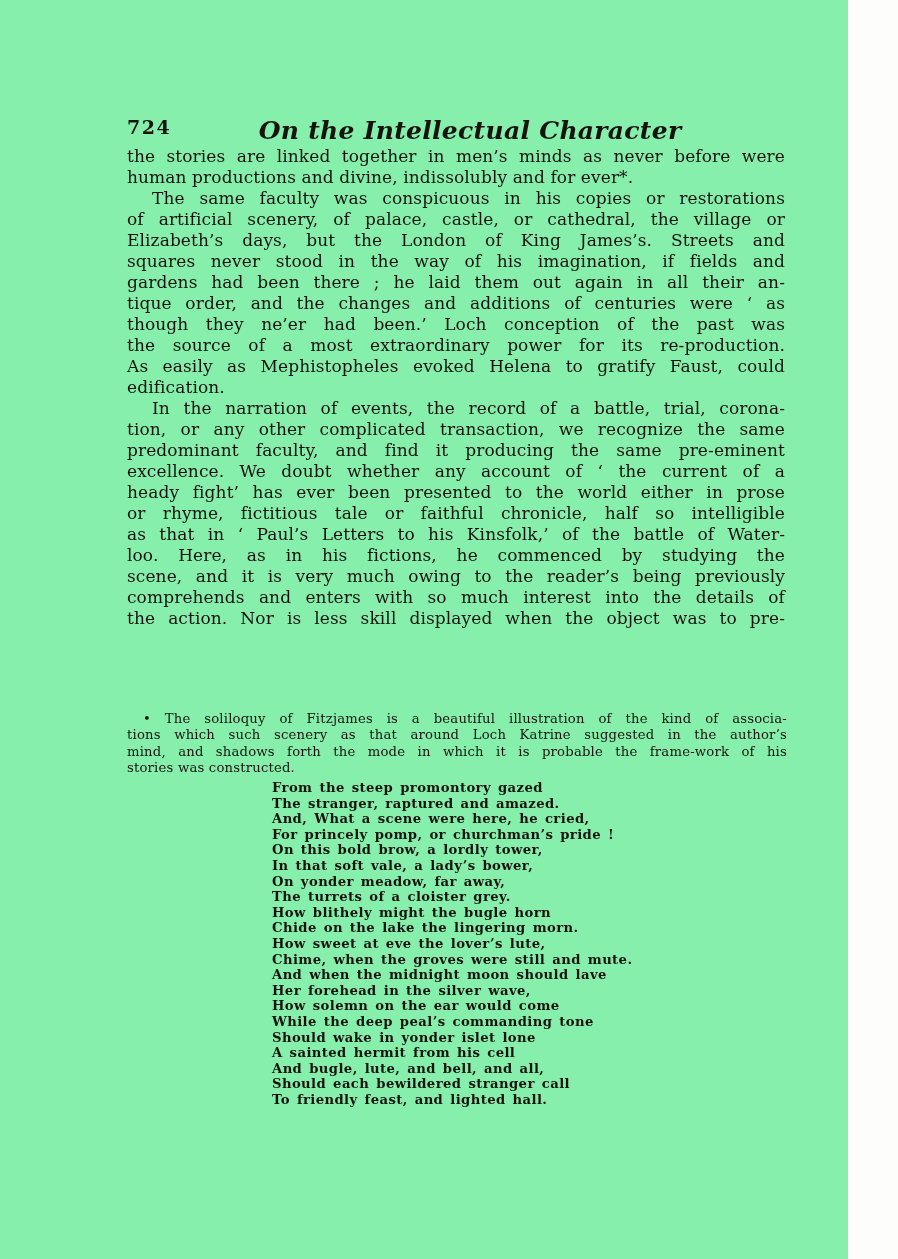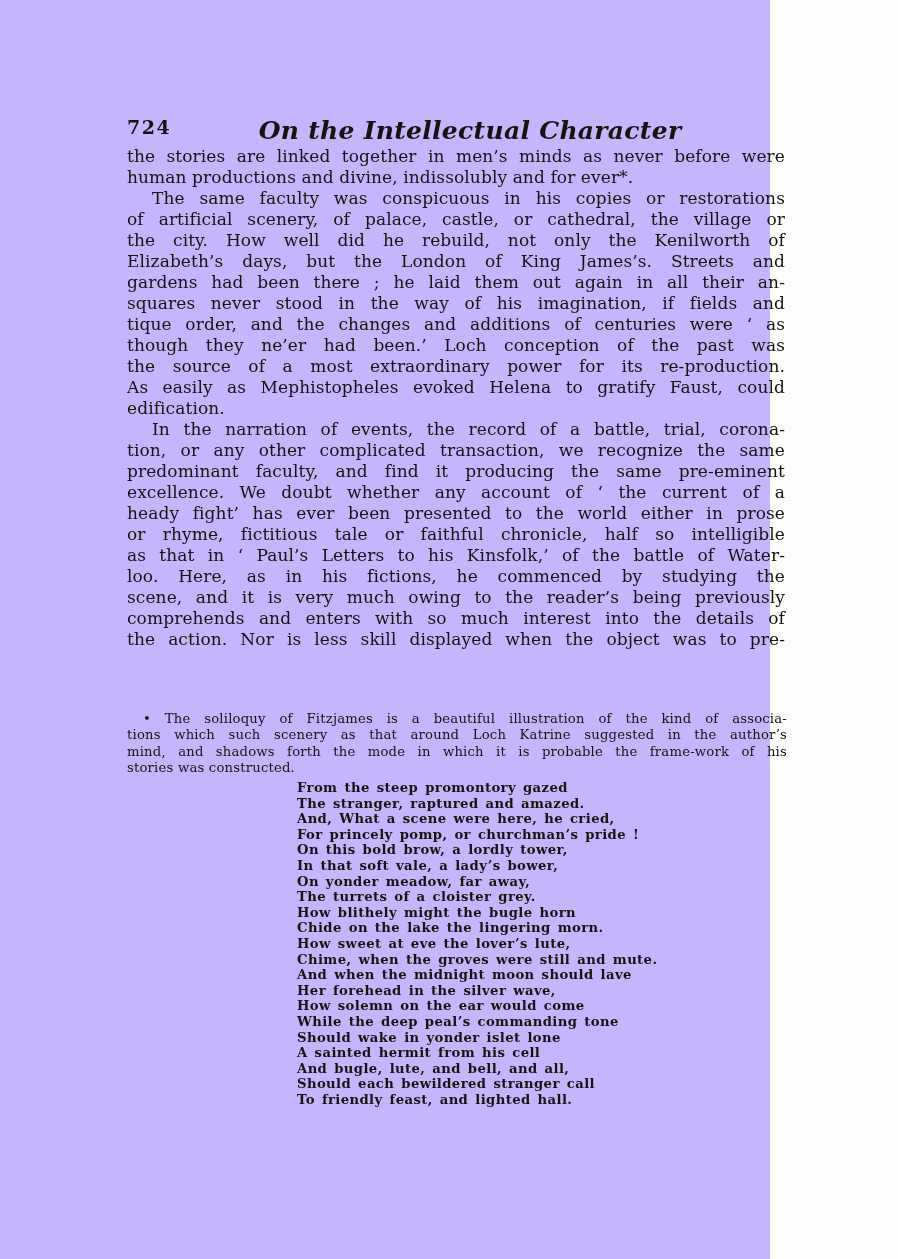--- a/index.html
+++ b/index.html
@@ -1,19 +1,19 @@
 <!DOCTYPE html>
 <html><head>
 <meta charset="utf-8">
 <style>
   html, body { margin:0; padding:0; }
   body { width:898px; height:1259px; background:#fdfdfc; overflow:hidden; }
   .page {
-    position:relative; width:770px; height:1259px;
-    background:#c4b5fd; color:#17130e;
+    position:relative; width:848px; height:1259px;
+    background:#86efac; color:#17130e;
     font-family:"DejaVu Serif", serif;
   }
   .header { position:absolute; top:116px; left:127px; width:658px; height:26px; }
   .pagenum {
     position:absolute; left:0; top:0;
     font-weight:bold; font-size:19px; letter-spacing:1.5px;
   }
   .title {
     position:absolute; left:0; right:0; top:0; text-align:center;
     transform:translateX(14px);
@@ -27,21 +27,21 @@
   .lastline { text-align:left; text-align-last:auto; }
   .para.indent .lines .line:first-child { text-indent:25px; }
   .footnote {
     position:absolute; top:711px; left:127px; width:660px;
     font-size:13.2px; line-height:16.4px; letter-spacing:0.2px;
   }
   .footnote .lines .line:first-child { text-indent:16px; }
   .poem {
     position:absolute; top:780px; left:272px; width:430px;
     font-size:13.2px; line-height:15.6px; font-weight:bold;
-    letter-spacing:0.4px; word-spacing:2px;margin-left:25px;
+    letter-spacing:0.4px; word-spacing:2px;
   }
   .poemline { white-space:nowrap; }
 </style>
 </head>
 <body>
 
 <div class="page">
 
   <div class="header">
     <span class="pagenum">724</span>
@@ -54,24 +54,23 @@
       <div class="lines">
           <div class="line">the stories are linked together in men’s minds as never before were</div>
         </div>
       <div class="line lastline">human productions and divine, indissolubly and for ever*.</div>
     </div>
 
     <div class="para indent">
       <div class="lines">
           <div class="line">The same faculty was conspicuous in his copies or restorations</div>
           <div class="line">of artificial scenery, of palace, castle, or cathedral, the village or</div>
-          <div class="line">the city. How well did he rebuild, not only the Kenilworth of</div>
           <div class="line">Elizabeth’s days, but the London of King James’s. Streets and</div>
+          <div class="line">squares never stood in the way of his imagination, if fields and</div>
           <div class="line">gardens had been there ; he laid them out again in all their an-</div>
-          <div class="line">squares never stood in the way of his imagination, if fields and</div>
           <div class="line">tique order, and the changes and additions of centuries were ‘ as</div>
           <div class="line">though they ne’er had been.’ Loch conception of the past was</div>
           <div class="line">the source of a most extraordinary power for its re-production.</div>
           <div class="line">As easily as Mephistopheles evoked Helena to gratify Faust, could</div>
         </div>
       <div class="line lastline">edification.</div>
     </div>
 
     <div class="para indent">
       <div class="lines">

